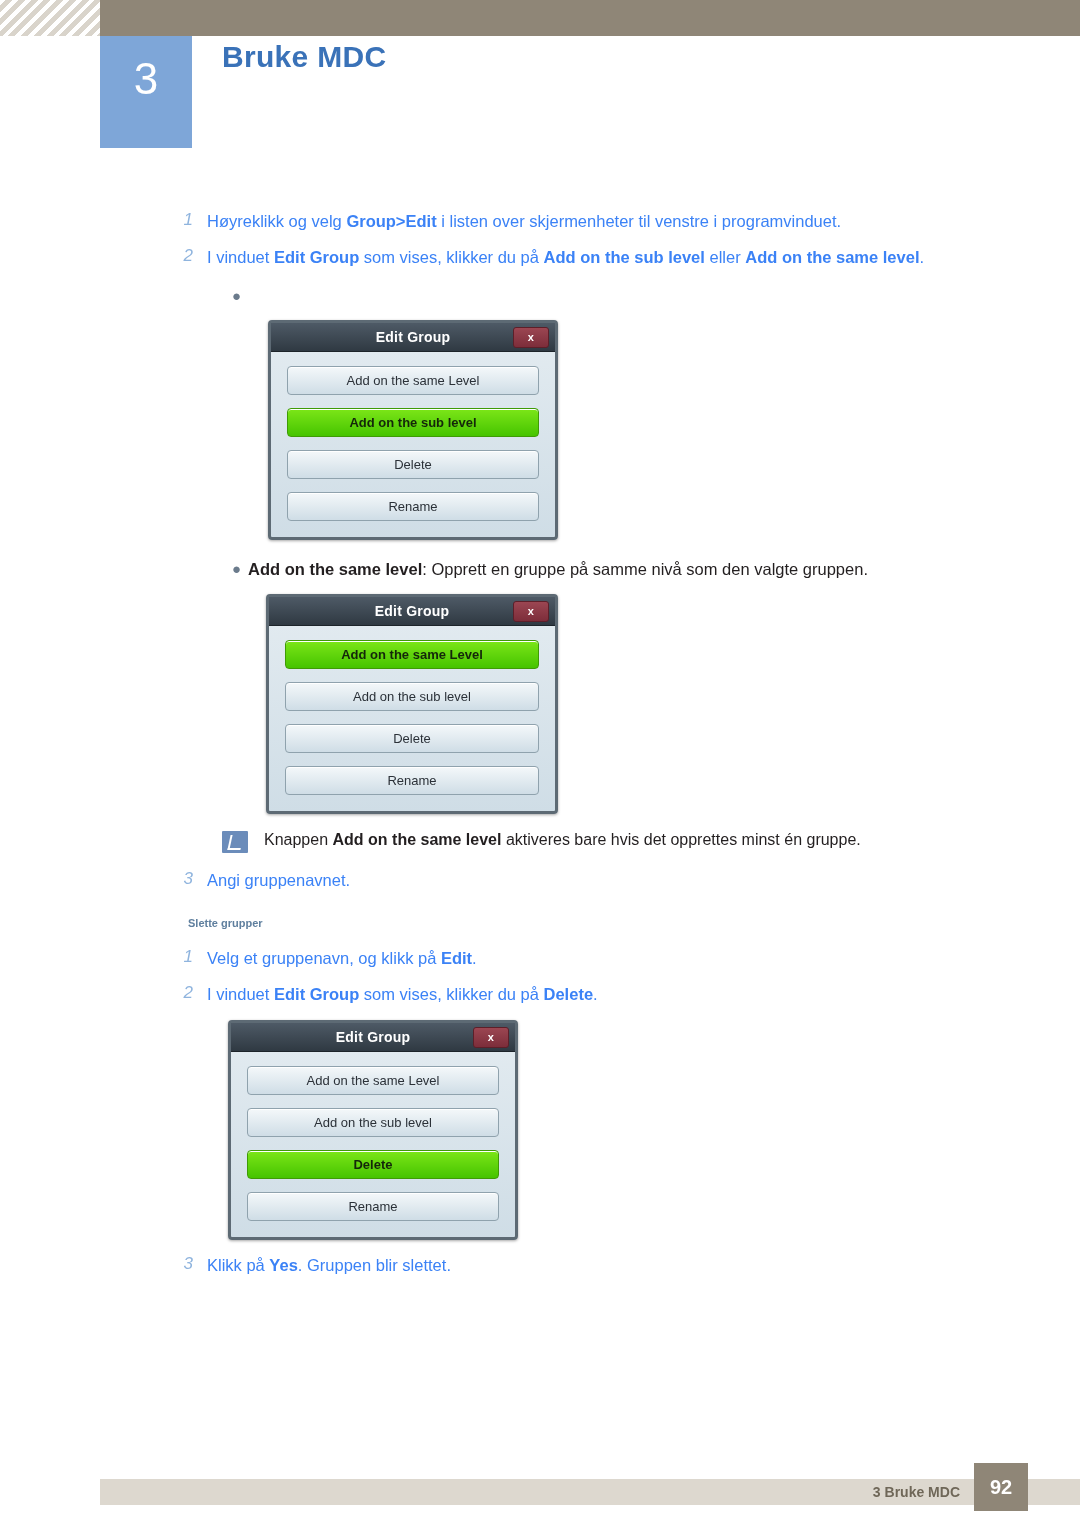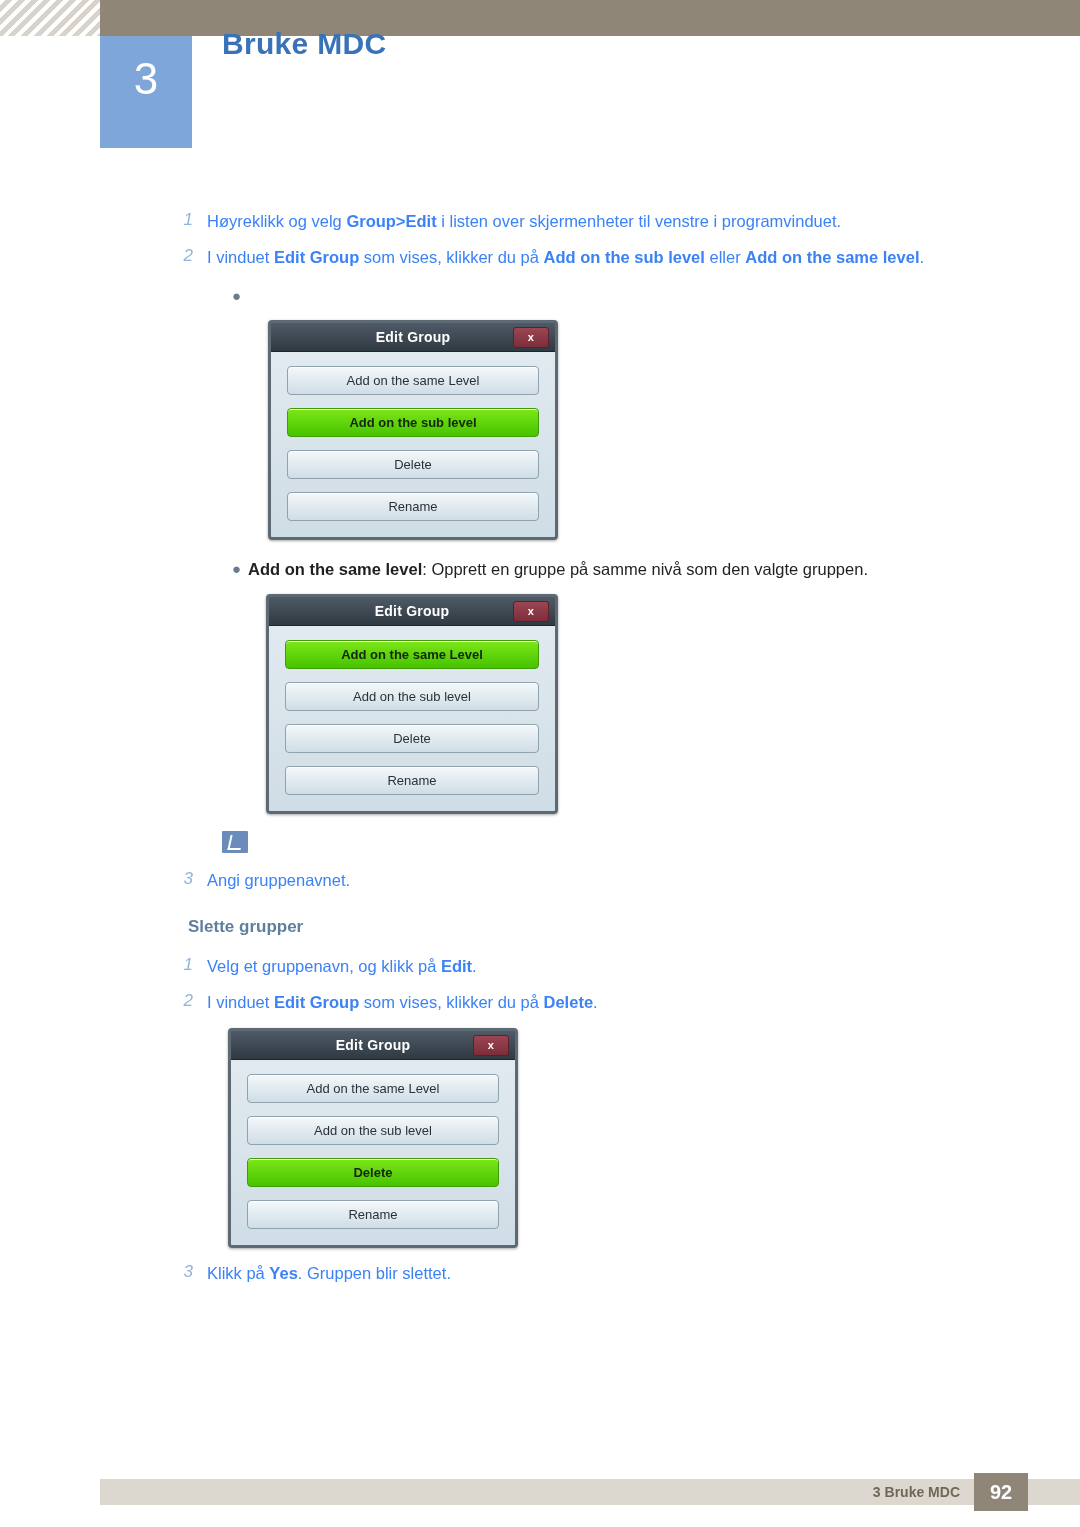--- a/index.html
+++ b/index.html
@@ -49,21 +49,21 @@
     font-size: 44px;
     font-weight: normal;
     display: flex;
     align-items: flex-start;
     justify-content: center;
     padding-top: 18px;
     box-sizing: border-box;
   }
   .chapter-title {
     position: absolute;
-    top: 27px; left: 222px;
+    top: 40px; left: 222px;
     color: #3a72b8;
     font-size: 30px;
     font-weight: bold;
     letter-spacing: 0.3px;
   }
 
   
   .content {
     position: absolute;
     top: 210px;
@@ -145,21 +145,21 @@
     font-size: 16px;
     color: #231f20;
     line-height: 1.3;
     max-width: 760px;
   }
   .note-text b { font-weight: bold; }
 
   .sub-heading {
     margin: 26px 0 18px 0;
     padding-left: 188px;
-    font-size: 17px;
+    font-size: 11px;
     font-weight: bold;
     color: #5f7f9e;
   }
 
   
   .dialog-wrap {
     display: flex;
   }
   .dialog {
     border: 3px solid #5d6a74;
@@ -243,21 +243,21 @@
     right: 120px;
     font-size: 14px;
     font-weight: bold;
     color: #6f6758;
   }
   .footer-page {
     position: absolute;
     bottom: 16px;
     right: 52px;
     width: 54px;
-    height: 38px;
+    height: 48px;
     background: #8f8677;
     color: #ffffff;
     font-size: 20px;
     font-weight: bold;
     display: flex;
     align-items: center;
     justify-content: center;
   }
 </style>
 </head>
@@ -324,20 +324,23 @@
         <div class="dlg-btn active">Add on the same Level</div>
         <div class="dlg-btn">Add on the sub level</div>
         <div class="dlg-btn">Delete</div>
         <div class="dlg-btn">Rename</div>
       </div>
     </div>
   </div>
 
   <div class="note-row">
     <div class="note-icon"></div>
+    <div class="note-text">
+      Knappen <b>Add on the same level</b> aktiveres bare hvis det opprettes minst én gruppe.
+    </div>
   </div>
 
   <div class="step-row" style="margin-top:16px;">
     <div class="step-num">3</div>
     <div class="step-text">Angi gruppenavnet.</div>
   </div>
 
   <div class="sub-heading">Slette grupper</div>
 
   <div class="step-row">

